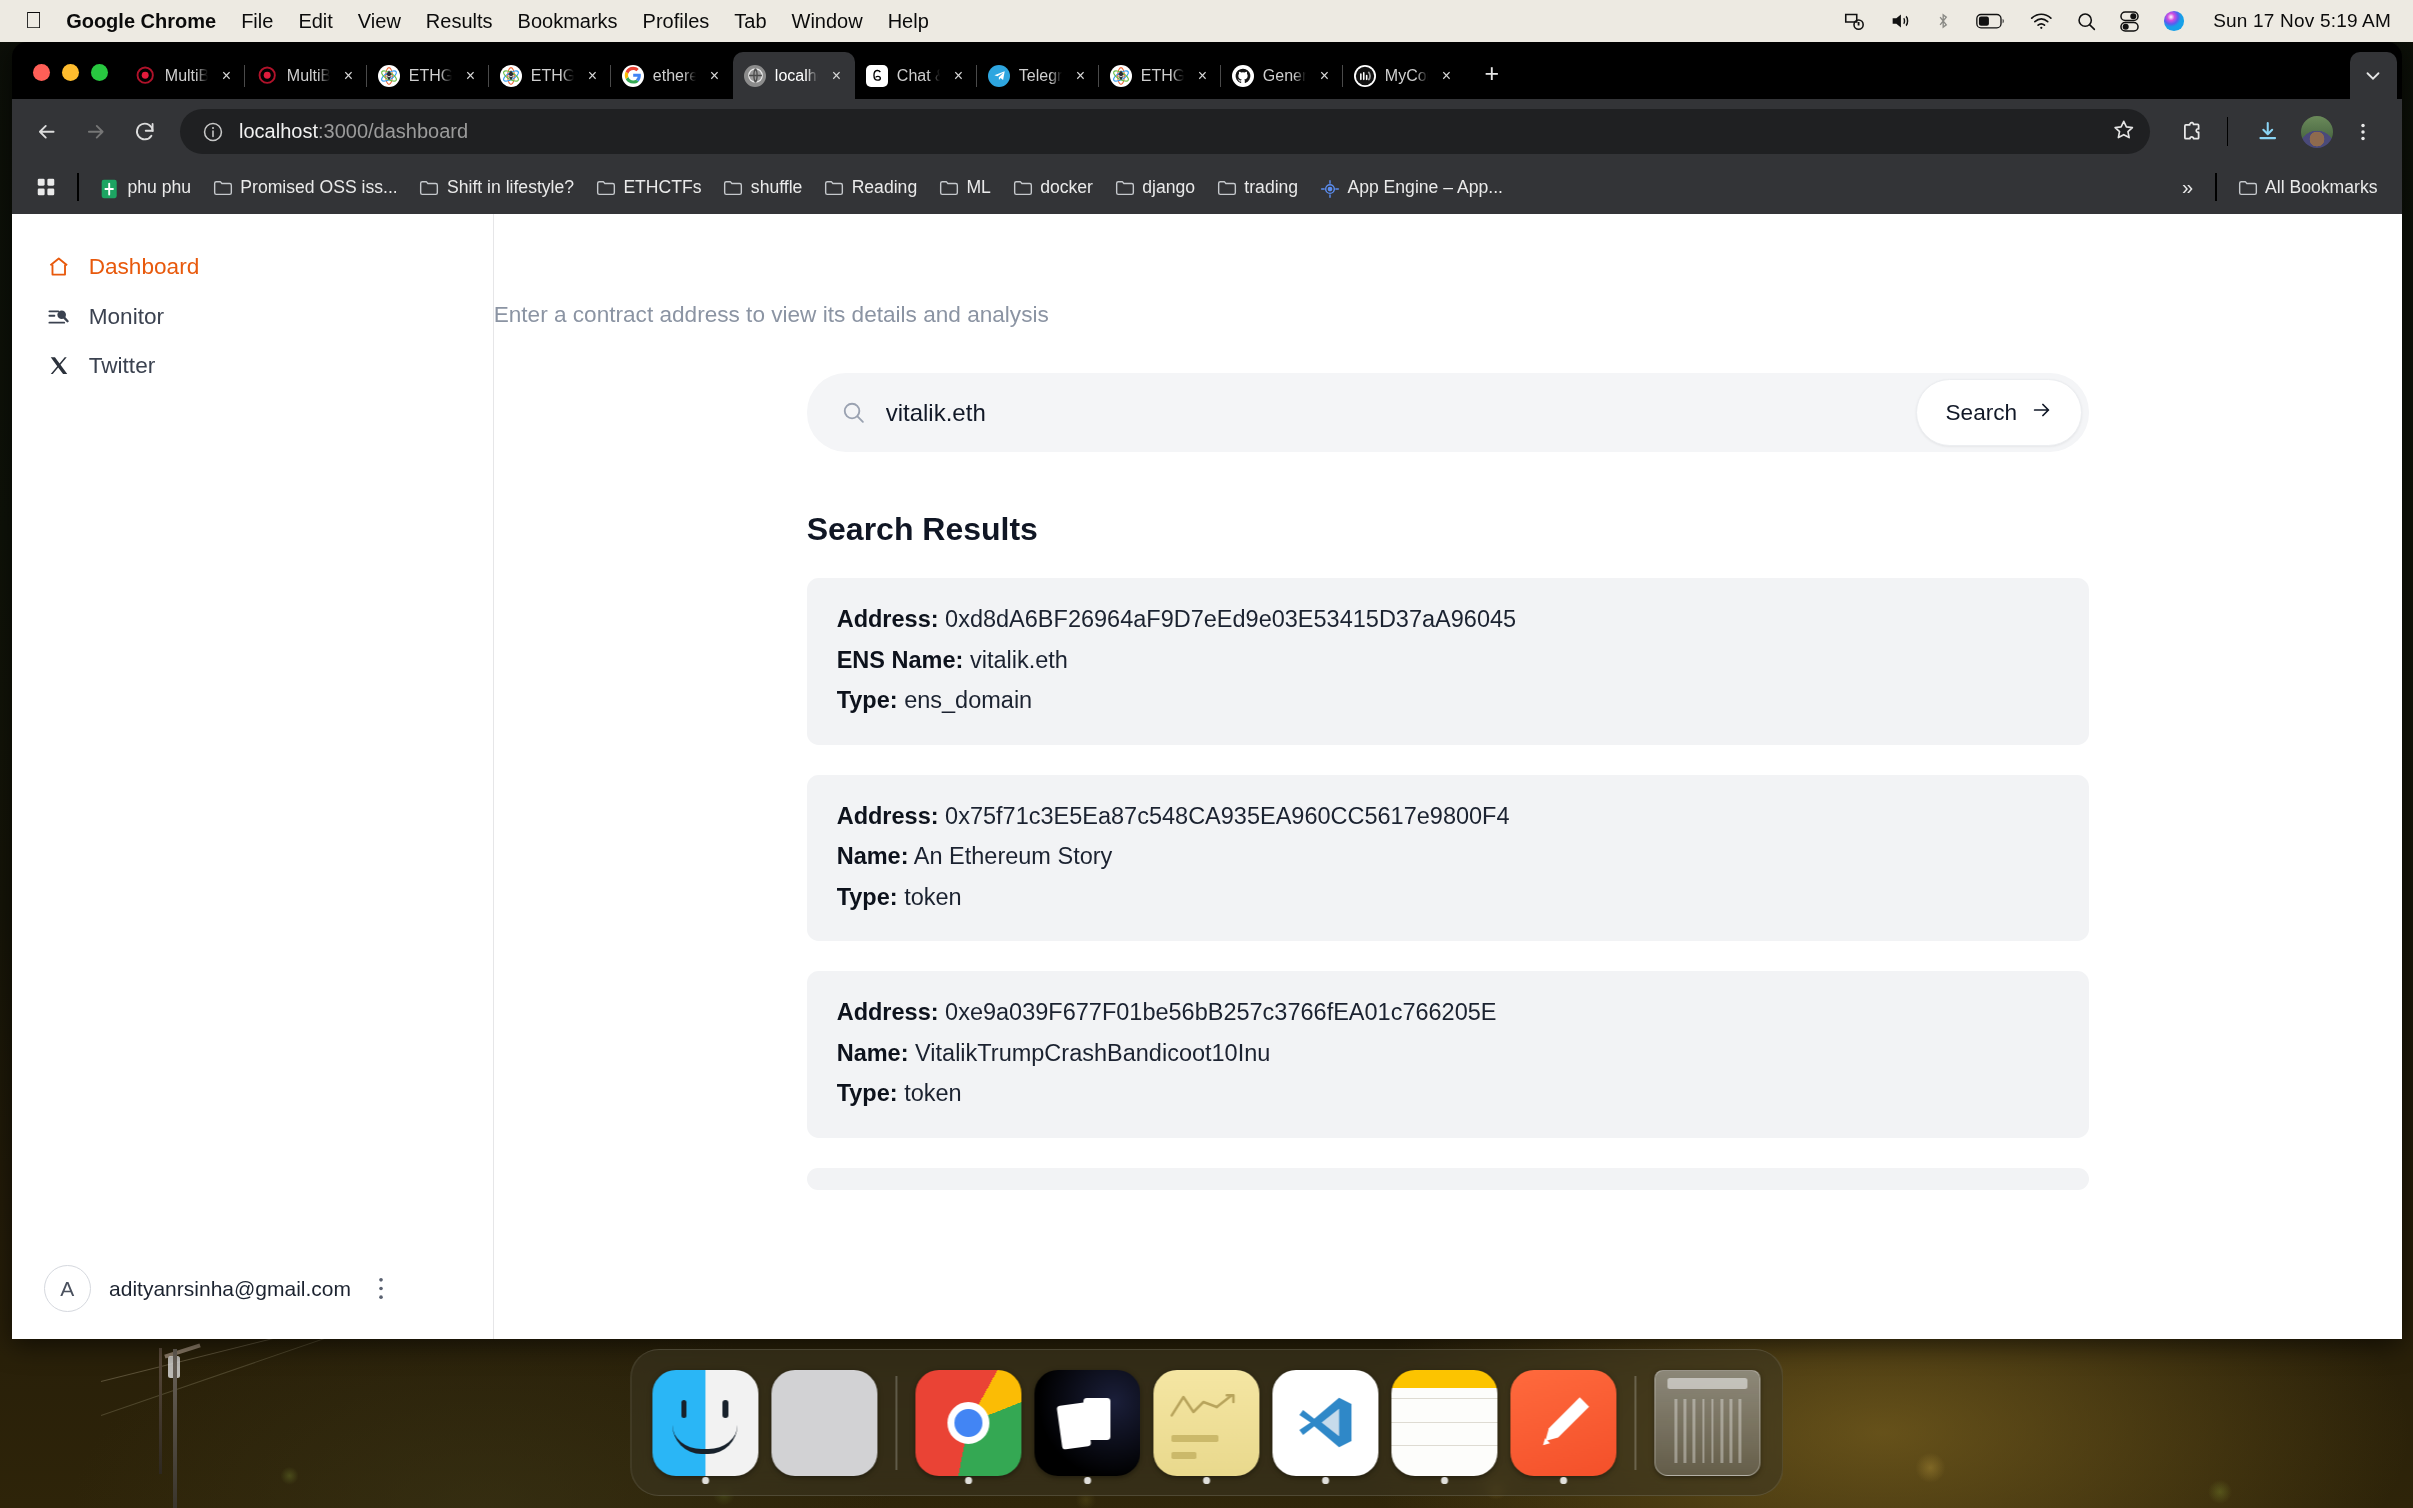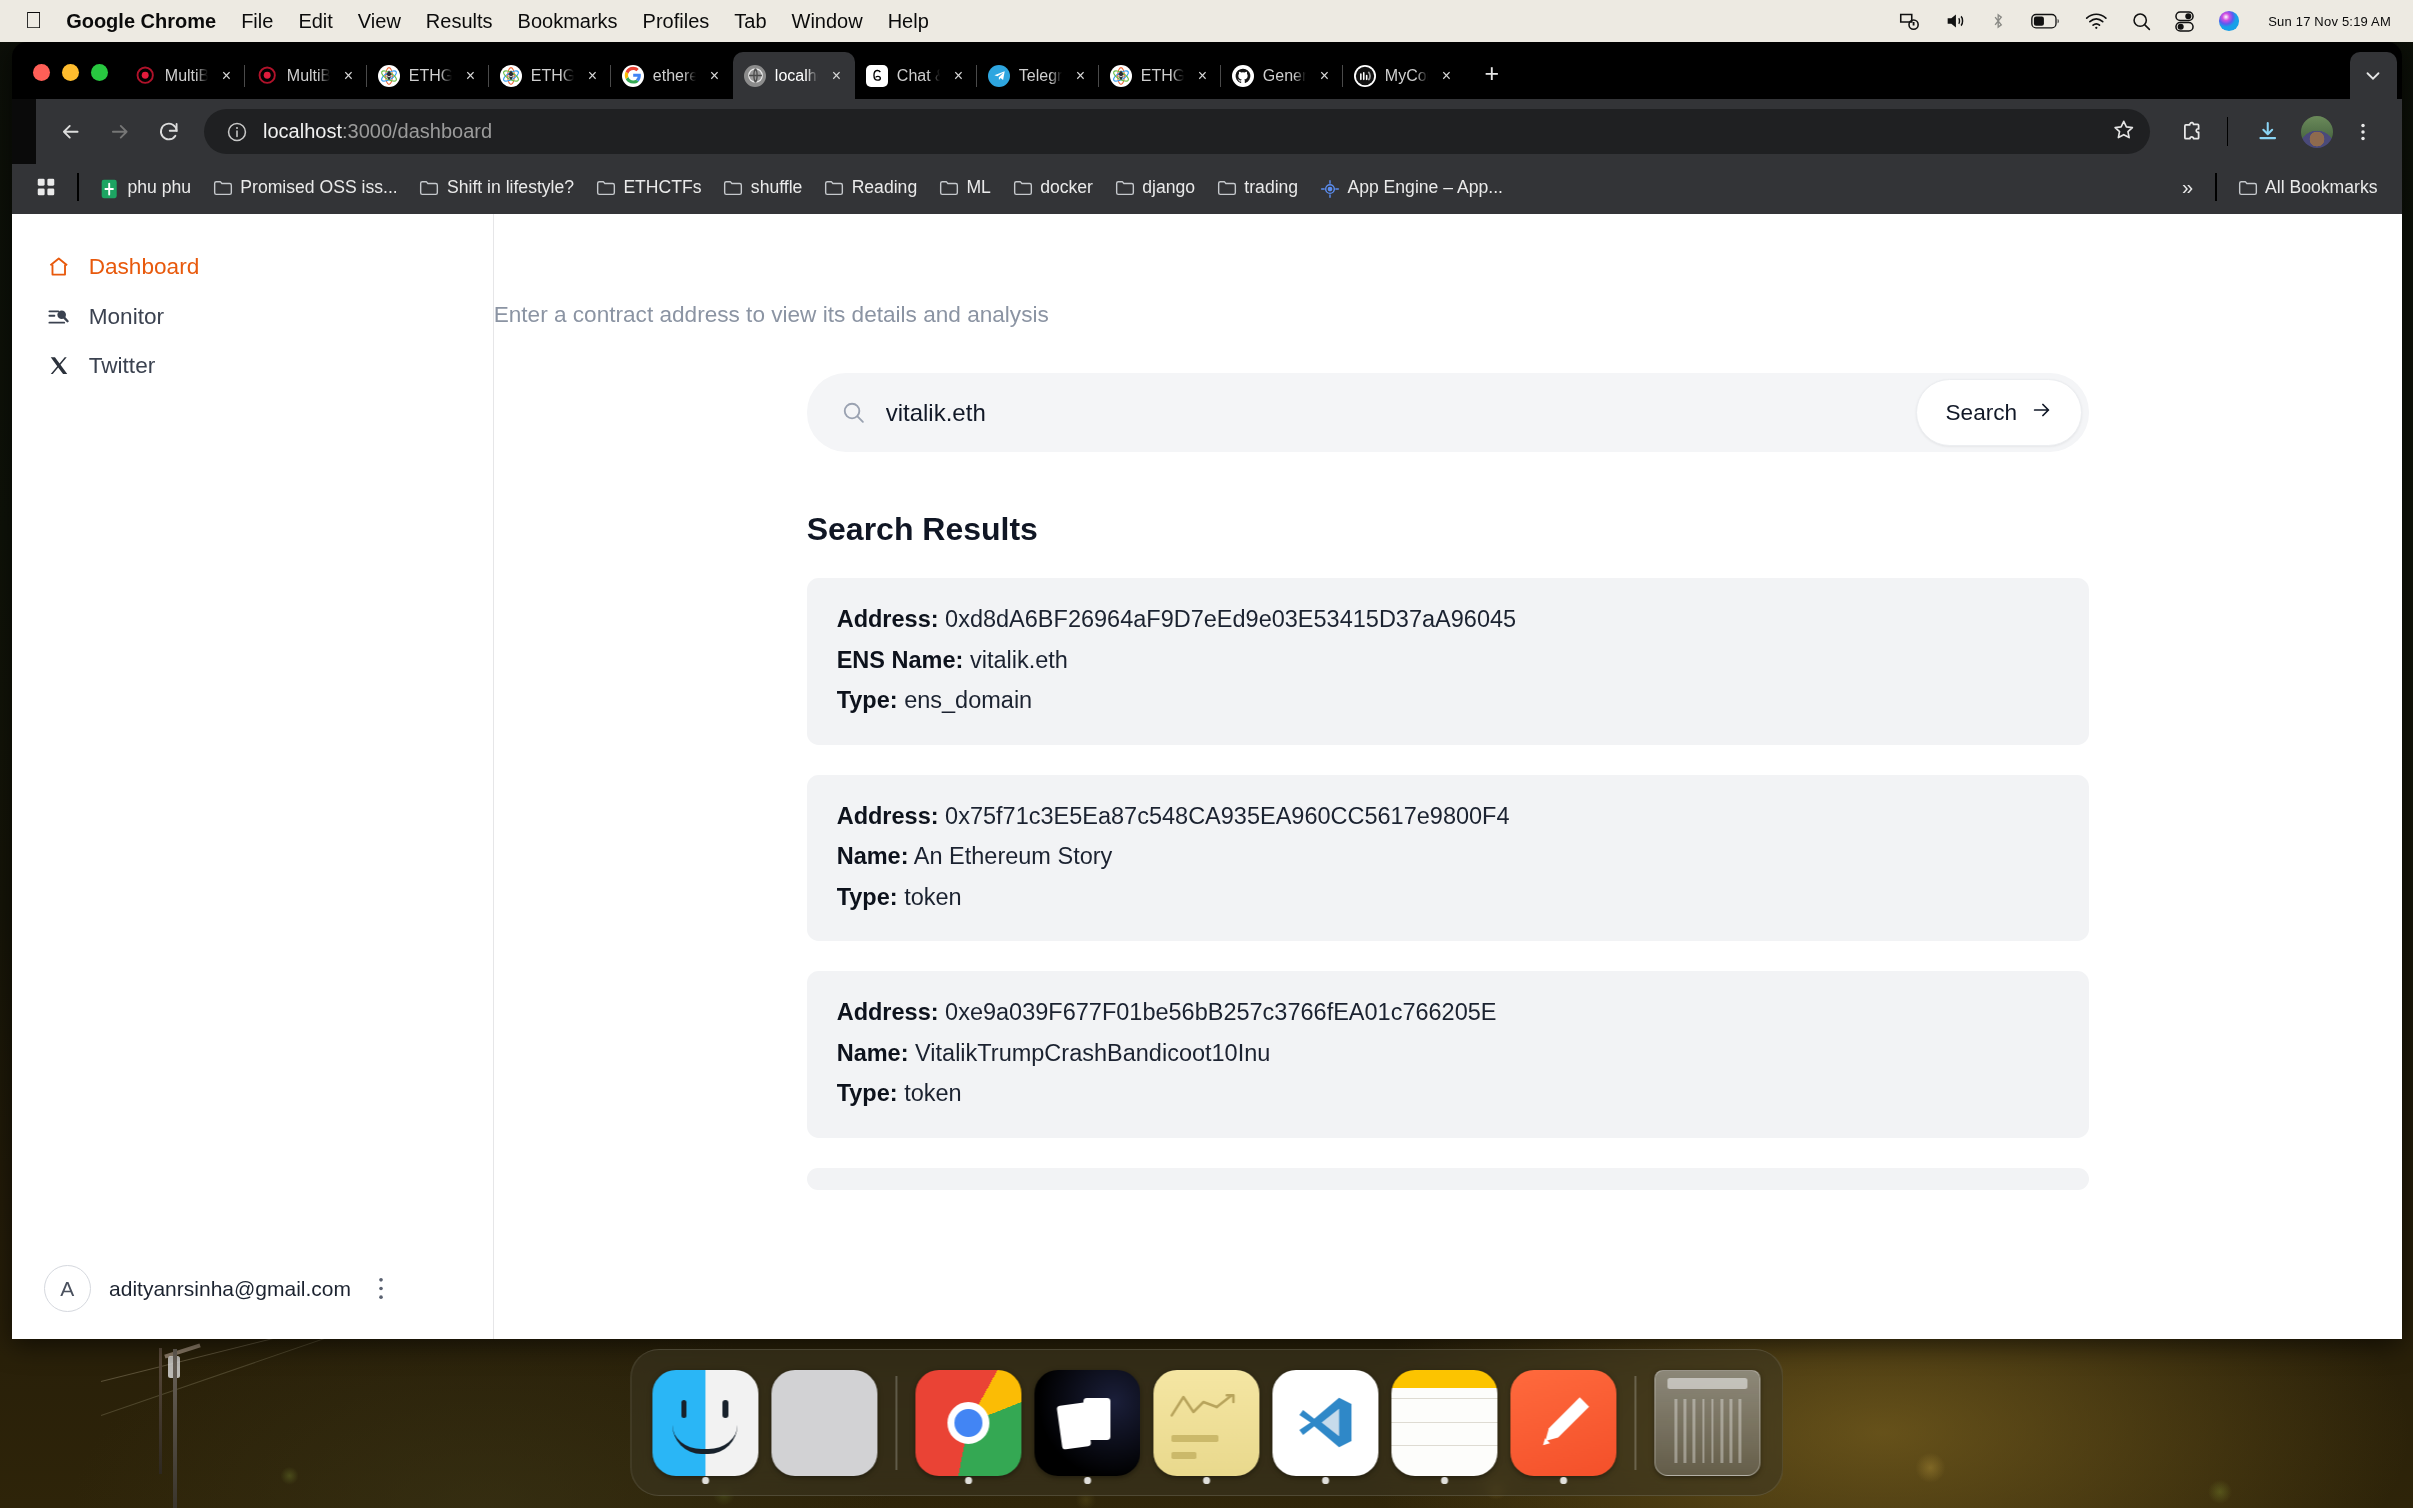--- a/index.html
+++ b/index.html
@@ -61,21 +61,21 @@
     padding:0 22px 0 25px;
     z-index:50;
     font-size:20px; color:#0b0b0b;
   }
   #menubar .apple { font-size:23.5px; line-height:1; margin-right:23.5px; }
   #menubar .mi { margin-right:25px; white-space:nowrap; }
   #menubar .mi.bold { font-weight:bold; }
   #menubar .spacer { flex:1; }
   #menubar .status { display:flex; align-items:center; gap:23.5px; }
   #menubar .status svg { display:block; }
-  #menubar .clock { font-size:13px; margin-left:5px; white-space:nowrap; letter-spacing:0.2px; }
+  #menubar .clock { font-size:19px; margin-left:5px; white-space:nowrap; letter-spacing:0.2px; }
 
   
   #chrome {
     position:absolute; top:42px; left:11.7px; width:2390px; height:1297px;
     background:#0a0a0a;
     border-radius:15px 15px 0 0;
     overflow:hidden;
     z-index:20;
     box-shadow:0 5px 27px rgba(0,0,0,0.6);
   }
@@ -134,21 +134,20 @@
     background:#333437;
     display:flex; align-items:center; justify-content:center;
     color:#e6e6e6;
   }
 
   
   #toolbar {
     height:65px; background:#333437;
     display:flex; align-items:center; gap:5px;
     padding:0 18.4px 0 13.4px;
-    margin-left:24px;
   }
   .navbtn {
     width:44px; height:44px; border-radius:50%;
     display:flex; align-items:center; justify-content:center;
     color:#dcdcdc;
   }
   .navbtn.disabled { color:#767676; }
   #omnibox {
     flex:1; height:45px; margin:0 11.7px 0 8.4px;
     background:#1f2022; border-radius:22.6px;

